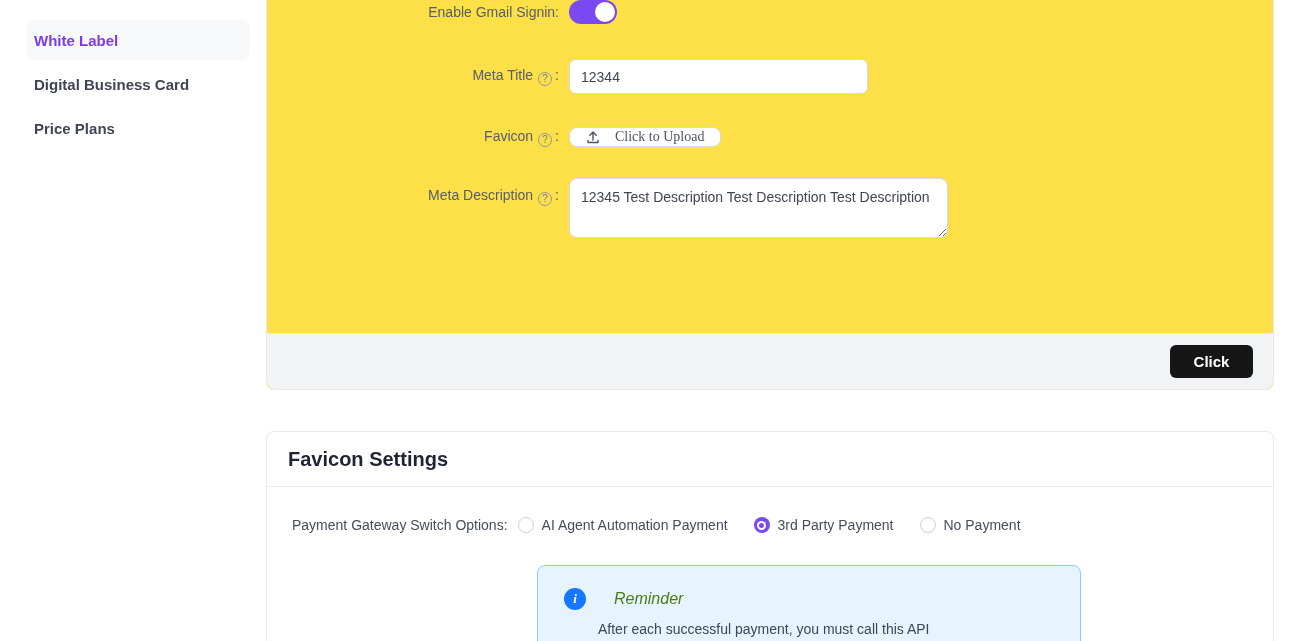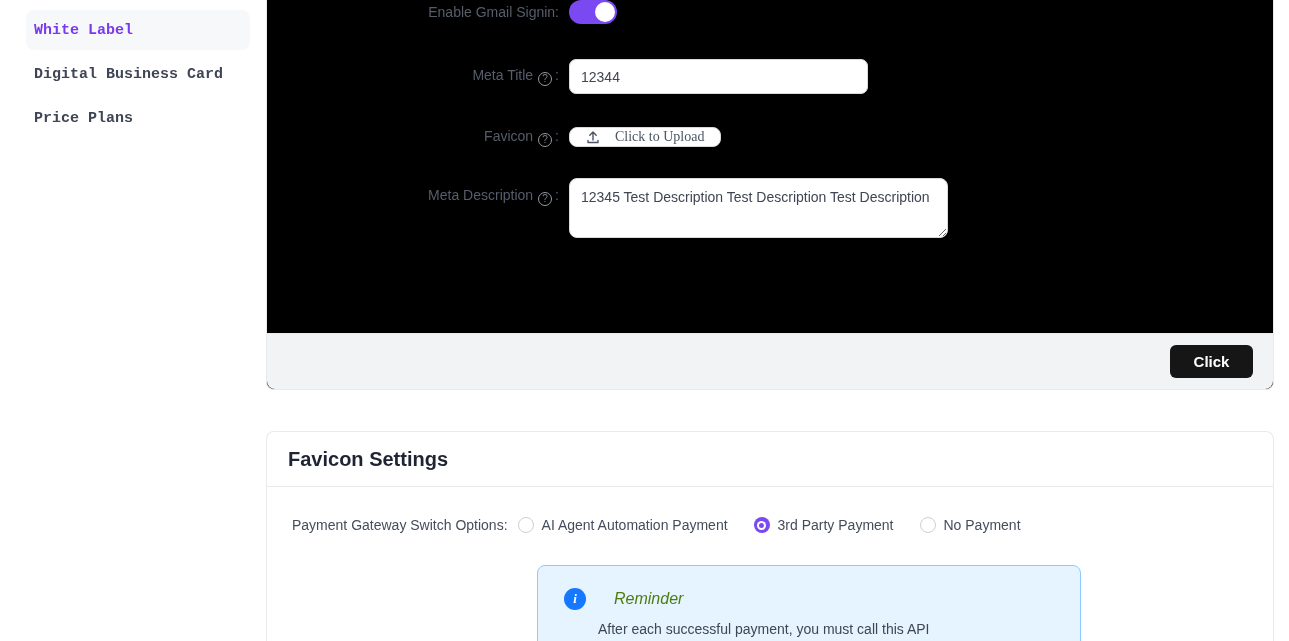--- a/index.html
+++ b/index.html
@@ -1,31 +1,31 @@
 <!DOCTYPE html>
 <html><head>
 <meta charset="utf-8">
 <style>
   * { margin:0; padding:0; box-sizing:border-box; }
   html,body { width:1289px; height:641px; overflow:hidden; background:#ffffff;
     font-family:"Liberation Sans","DejaVu Sans",sans-serif; font-size:14px; color:#4b5563; }
 
   
-  .sidebar { position:absolute; left:26px; top:10px; width:224px;font-family:Liberation Mono, monospace; }
+  .sidebar { position:absolute; left:26px; top:20px; width:224px; }
   .side-item { height:40px; display:flex; align-items:center; padding-left:8px;
     margin-bottom:4px; border-radius:8px; font-size:15px; font-weight:700;
     color:#3f4555; cursor:pointer; }
   .side-item.active { background:#f7f8fa; color:#7c3aed; }
 
   
   .main { position:absolute; left:266px; top:0; width:1008px; }
 
   
   .card1 { border-left:1px solid #e8eaee; border-right:1px solid #e8eaee;
-    border-bottom:1px solid #e8eaee; border-radius:0 0 8px 8px; background:#000000; }
+    border-bottom:1px solid #e8eaee; border-radius:0 0 8px 8px; background:#fde047; }
   .card1-body { padding:0 0 0 0; height:333px; }
   .form-row { display:flex; align-items:center; }
   .form-row .lbl { width:302px; padding-right:10px; text-align:right;
     color:#565d6b; white-space:nowrap; }
   .row-toggle1 { height:24px; margin-bottom:35px; }
   .row-toggle2 { height:24px; margin-bottom:29px; }
   .row-input   { height:35px; margin-bottom:25px; }
   .row-upload  { height:36px; margin-bottom:23px; }
   .row-textarea{ align-items:flex-start; }
   .row-textarea .lbl { padding-top:9px; }

